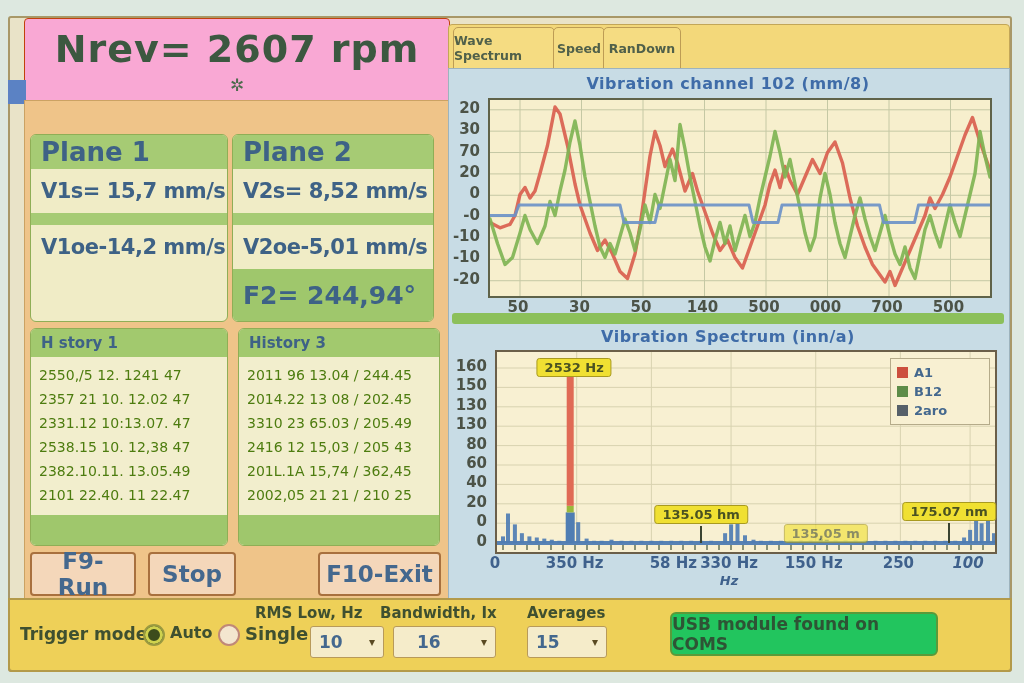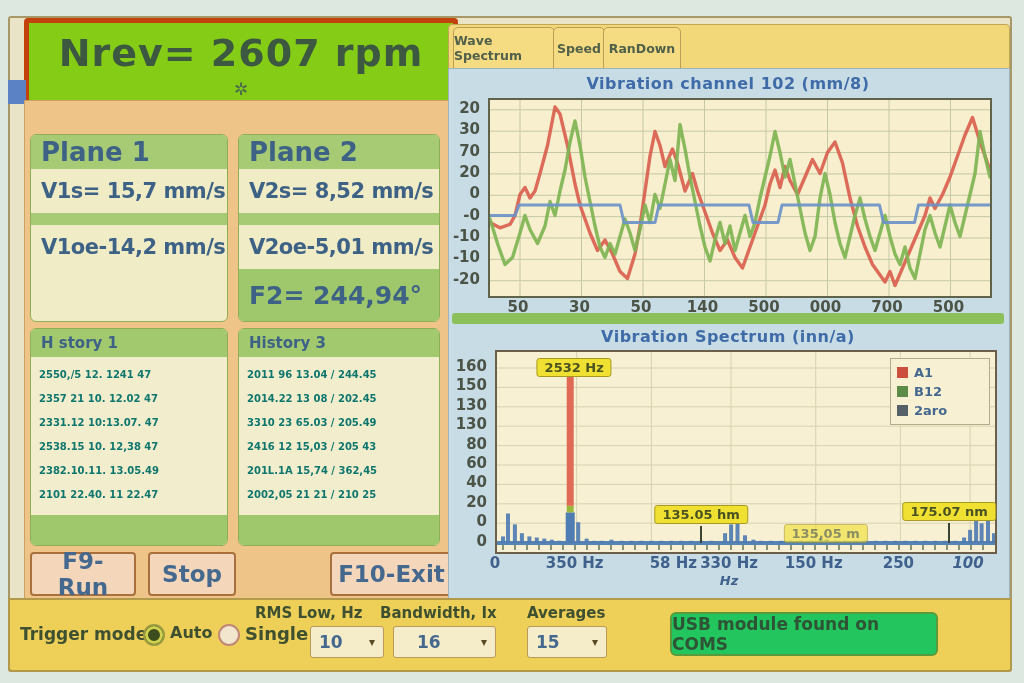--- a/index.html
+++ b/index.html
@@ -3,21 +3,21 @@
 <meta charset="utf-8">
 <style>
   html,body{margin:0;padding:0;background:#cfdcd4;}
   #root{position:relative;width:1024px;height:683px;overflow:hidden;
         background:#dde8e0;font-family:"DejaVu Sans",sans-serif;}
   
   .app-frame{position:absolute;left:8px;top:16px;width:1000px;height:652px;
              border:2px solid #a89868;border-radius:3px;background:#e9e3c8;}
   
   .title-box{position:absolute;left:24px;top:18px;width:424px;height:82px;
-             background:#84cc16;border:5px solid #c2410c;border-radius:4px 4px 0 0;}
+             background:#f9a8d4;border:1px solid #c2410c;border-radius:4px 4px 0 0;}
   .title-text{position:absolute;left:0;top:8px;width:100%;text-align:center;
               font-size:38px;font-weight:bold;color:#3c5840;letter-spacing:1px;}
   .title-marker{position:absolute;left:0;top:56px;width:100%;text-align:center;
                 font-size:17px;color:#4c6a4c;}
   .corner-square{position:absolute;left:8px;top:80px;width:18px;height:24px;background:#5b82c4;}
   
   .left-panel{position:absolute;left:24px;top:100px;width:424px;height:498px;
               background:#efc489;border:1px solid #cba263;}
   .plane-panel{position:absolute;width:196px;height:186px;border:1px solid #8fae56;
                border-radius:6px;overflow:hidden;background:#f0ecc6;}
@@ -25,21 +25,21 @@
              font-weight:bold;color:#3e6286;}
   .p-head{height:34px;background:#a6cb74;font-size:26px;}
   .p-val{height:44px;background:#f0ecc6;font-size:21px;letter-spacing:-0.5px;}
   .p-strip{height:12px;background:#a6cb74;}
   .p-foot{height:52px;background:#9fc76c;font-size:25px;}
   .hist-panel{position:absolute;width:196px;height:216px;border:1px solid #8fae56;
               border-radius:6px;overflow:hidden;background:#f2eecd;}
   .h-head{height:28px;background:#a2c96e;font-size:15px;font-weight:bold;color:#3e6286;
           display:flex;align-items:center;padding-left:10px;}
   .h-body{height:152px;background:#f2eecd;padding:6px 0 0 8px;}
-  .h-row{font-size:10px;font-weight:bold;color:#0f766e;line-height:24px;white-space:nowrap;}
+  .h-row{font-size:14px;font-weight:normal;color:#4d7c0f;line-height:24px;white-space:nowrap;}
   .h-foot{height:36px;background:#9fc76c;}
   .btn{position:absolute;height:44px;background:#f4d7ba;border:2px solid #a8703e;
        border-radius:4px;font-size:23px;font-weight:bold;color:#44688e;
        display:flex;align-items:center;justify-content:center;cursor:pointer;
        font-family:"DejaVu Sans",sans-serif;}
   
   .tab-bar{position:absolute;left:448px;top:24px;width:560px;height:44px;
            background:#f3d87a;border:1px solid #c2a658;border-radius:4px 4px 0 0;}
   .tab{position:absolute;top:2px;height:40px;background:#f5dc82;border:1.5px solid #bd9c54;
        border-radius:5px 5px 0 0;display:flex;align-items:center;justify-content:center;
@@ -107,21 +107,21 @@
 
   <div class="left-panel"></div>
 
   <div class="plane-panel" style="left:30px;top:134px;">
     <div class="plane-row p-head">Plane 1</div>
     <div class="plane-row p-val">V1s= 15,7 mm/s</div>
     <div class="p-strip"></div>
     <div class="plane-row p-val">V1oe-14,2 mm/s</div>
   </div>
 
-  <div class="plane-panel" style="left:238px;top:134px;width:200px;">
+  <div class="plane-panel" style="left:232px;top:134px;width:200px;">
     <div class="plane-row p-head">Plane 2</div>
     <div class="plane-row p-val">V2s= 8,52 mm/s</div>
     <div class="p-strip"></div>
     <div class="plane-row p-val">V2oe-5,01 mm/s</div>
     <div class="plane-row p-foot">F2= 244,94°</div>
   </div>
 
   <div class="hist-panel" style="left:30px;top:328px;">
     <div class="h-head">H story 1</div>
     <div class="h-body">
@@ -143,21 +143,21 @@
       <div class="h-row">3310 23 65.03 / 205.49</div>
       <div class="h-row">2416 12 15,03 / 205 43</div>
       <div class="h-row">201L.1A 15,74 / 362,45</div>
       <div class="h-row">2002,05 21 21 / 210 25</div>
     </div>
     <div class="h-foot"></div>
   </div>
 
   <button class="btn" style="left:30px;top:552px;width:106px;">F9-Run</button>
   <button class="btn" style="left:148px;top:552px;width:88px;">Stop</button>
-  <button class="btn" style="left:318px;top:552px;width:123px;margin-left:12px;">F10-Exit</button>
+  <button class="btn" style="left:318px;top:552px;width:123px;">F10-Exit</button>
 
   <div class="tab-bar">
     <div class="tab" style="left:4px;width:100px;">Wave Spectrum</div>
     <div class="tab" style="left:104px;width:50px;">Speed</div>
     <div class="tab" style="left:154px;width:76px;">RanDown</div>
   </div>
 
   <div class="chart-panel"></div>
 
   <div class="chart-title" style="left:448px;top:74px;">Vibration channel 102 (mm/8)</div>

